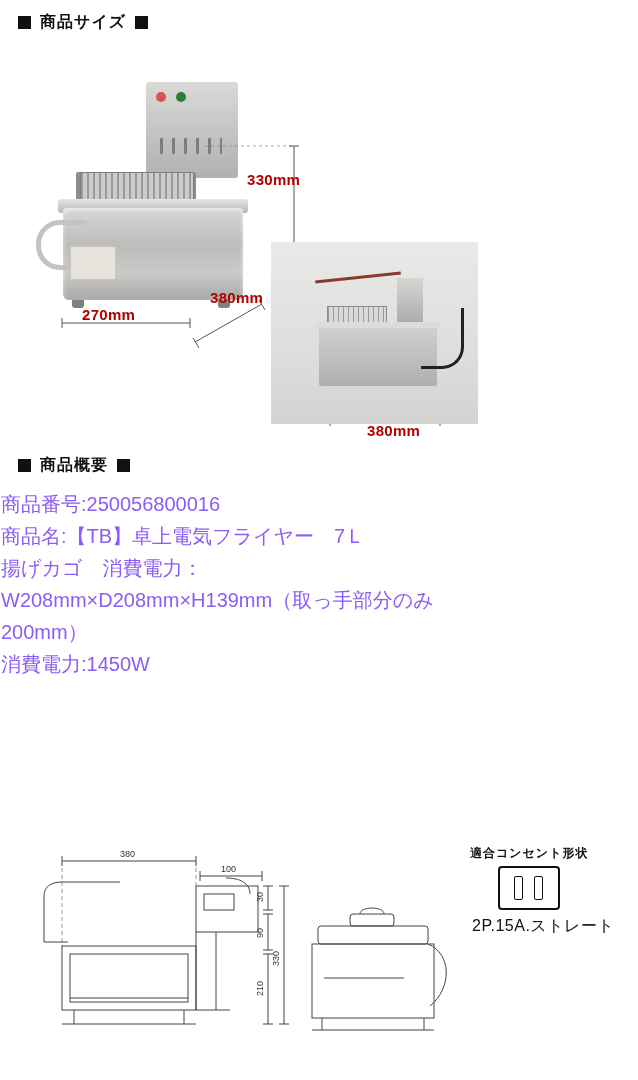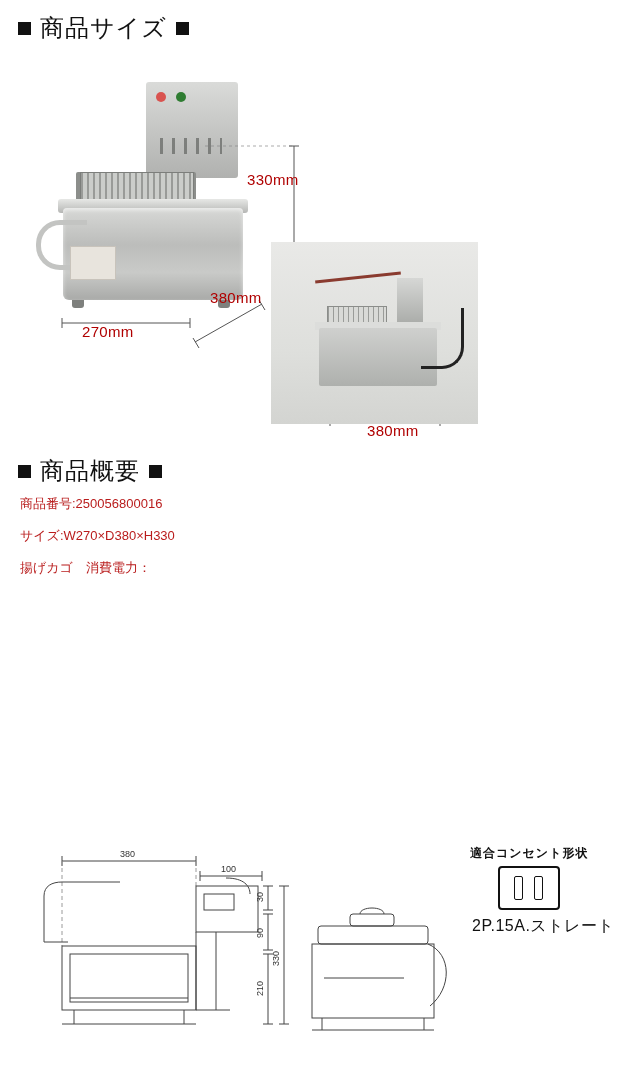--- a/index.html
+++ b/index.html
@@ -21,22 +21,22 @@
     height: 1080px;
     position: relative;
     box-sizing: border-box;
   }
 
   
   .section-heading {
     display: flex;
     align-items: center;
     gap: 9px;
-    font-size: 24px;
-    font-weight: normal;
+    font-size: 16px;
+    font-weight: bold;
     letter-spacing: 1px;
     color: #111;
   }
   .sq {
     width: 13px;
     height: 13px;
     background: #111;
     display: inline-block;
   }
 
@@ -178,27 +178,27 @@
     background: #7e807d;
     border-radius: 0 0 3px 3px;
   }
   .fm-foot.l { left: 44px; }
   .fm-foot.r { left: 190px; }
 
   
   .dim {
     position: absolute;
     color: #b00000;
-    font-weight: normal;
+    font-weight: bold;
     font-size: 15px;
     letter-spacing: .3px;
   }
   .dim-330 { left: 247px; top: 129px; }
   .dim-380 { left: 210px; top: 247px; }
-  .dim-270 { left: 82px; top: 281px; }
+  .dim-270 { left: 82px; top: 264px; }
 
   
   .fryer-side {
     position: absolute;
     left: 271px;
     top: 200px;
     width: 207px;
     height: 182px;
     background: linear-gradient(180deg,#e9e9e7 0%, #dedfdc 60%, #d3d4d1 100%);
     overflow: hidden;
@@ -254,26 +254,26 @@
     height: 58px;
     border-right: 3px solid #222;
     border-bottom: 3px solid #222;
     border-radius: 0 0 22px 0;
   }
   .dim-380b { left: 367px; top: 380px; }
 
   
   .overview {
     position: absolute;
-    left: 20px;
+    left: 1px;
     top: 488px;
     width: 600px;
-    font-size: 13px;
+    font-size: 20px;
     line-height: 32px;
-    color: #b91c1c;
+    color: #8b5cf6;
     font-family: "Liberation Sans", sans-serif;
   }
   .overview .row { white-space: pre-wrap; }
 
   
   .drawing {
     position: absolute;
     left: 0;
     top: 838px;
     width: 638px;
@@ -383,22 +383,25 @@
   </div>
 
   <div class="section-heading heading-overview">
     <span class="sq"></span>
     <span>商品概要</span>
     <span class="sq"></span>
   </div>
 
   <div class="overview">
     <div class="row">商品番号:250056800016</div>
-    <div class="row">サイズ:W270×D380×H330</div>
+    <div class="row">商品名:【TB】卓上電気フライヤー　7Ｌ</div>
     <div class="row">揚げカゴ　消費電力：</div>
+    <div class="row">W208mm×D208mm×H139mm（取っ手部分のみ</div>
+    <div class="row">200mm）</div>
+    <div class="row">消費電力:1450W</div>
   </div>
 
   <div class="drawing">
     <svg width="638" height="242" viewBox="0 0 638 242">
       <g stroke="#444" fill="none" stroke-width="1">
 
         <line x1="62" y1="23" x2="196" y2="23"></line>
         <line x1="62" y1="18" x2="62" y2="28"></line>
         <line x1="196" y1="18" x2="196" y2="28"></line>
         <line x1="62" y1="23" x2="62" y2="108" stroke-dasharray="4,3" stroke="#9a9a9a"></line>

